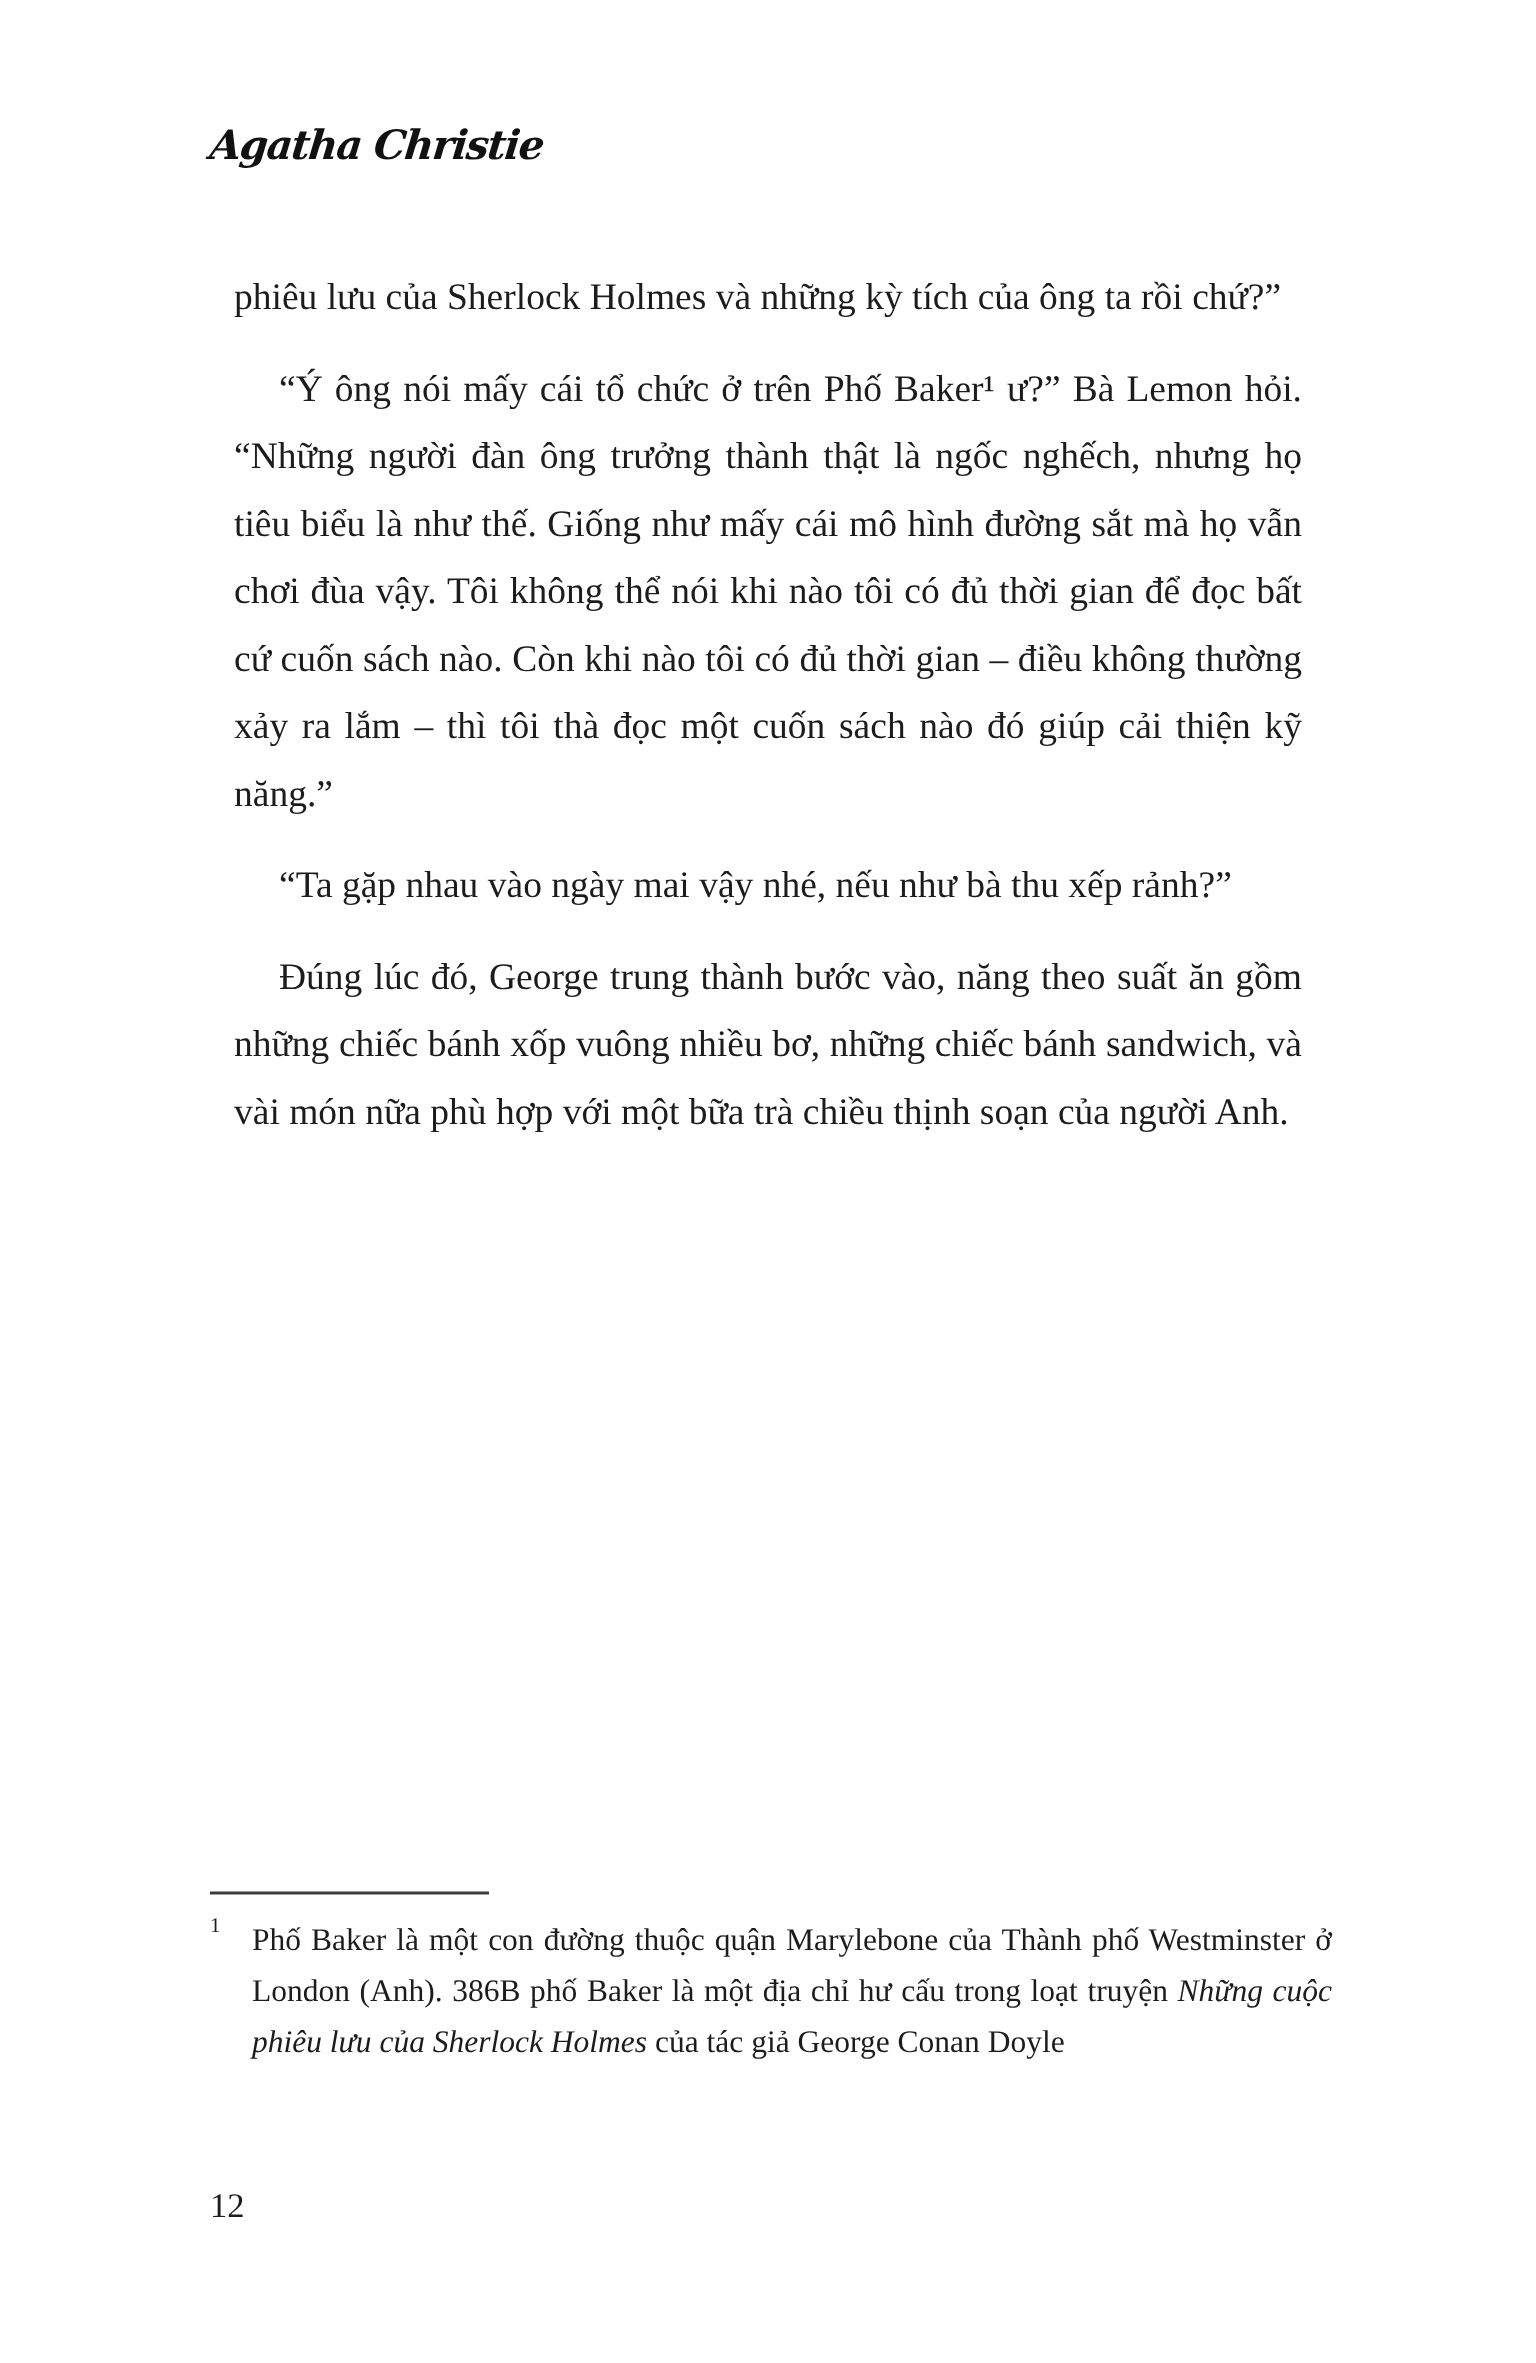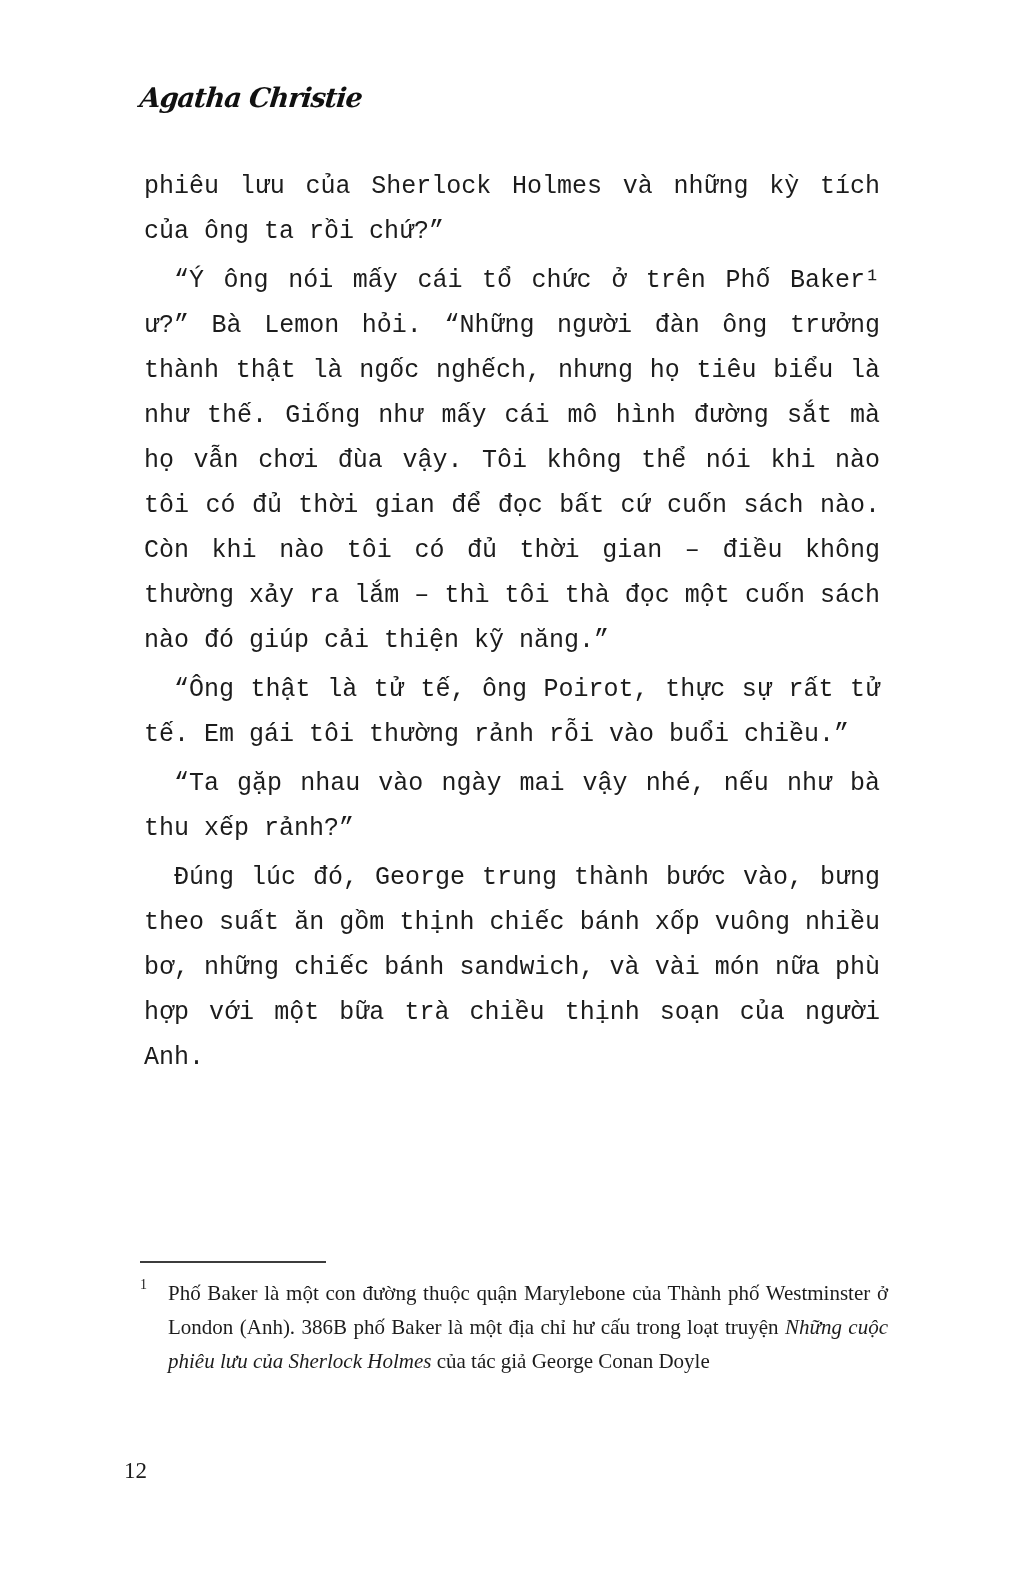--- a/index.html
+++ b/index.html
@@ -32,23 +32,22 @@
   .content {
     position: absolute;
     top: 160px;
     left: 140px;
     width: 744px;
     font-size: 25px;
     line-height: 45px;
     text-align: justify;
   }
   .content p {
-    margin: 4px;
+    margin: 16px;
     padding: 0;
-    font-family: Liberation Mono, monospace;
   }
   .content p.indent {
     text-indent: 30px;
   }
   .footnote-rule {
     position: absolute;
     top: 1261px;
     left: 140px;
     width: 186px;
     height: 0;
@@ -71,38 +70,37 @@
     top: 2px;
     font-size: 14px;
     line-height: 14px;
   }
   .footnote em {
     font-style: italic;
   }
   .page-number {
     position: absolute;
     top: 1458px;
-    left: 124px;
+    left: 140px;
     font-size: 23px;
     color: #1c1c1c;
   }
 </style>
 </head>
 <body>
 
 <div class="page">
 
   <div class="logo">Agatha Christie</div>
 
   <div class="content">
       <p class="">phiêu lưu của Sherlock Holmes và những kỳ tích của ông ta rồi chứ?”</p>
       <p class="indent">“Ý ông nói mấy cái tổ chức ở trên Phố Baker¹ ư?” Bà Lemon hỏi. “Những người đàn ông trưởng thành thật là ngốc nghếch, nhưng họ tiêu biểu là như thế. Giống như mấy cái mô hình đường sắt mà họ vẫn chơi đùa vậy. Tôi không thể nói khi nào tôi có đủ thời gian để đọc bất cứ cuốn sách nào. Còn khi nào tôi có đủ thời gian – điều không thường xảy ra lắm – thì tôi thà đọc một cuốn sách nào đó giúp cải thiện kỹ năng.”</p>
-      <p class="indent">“Ông thật là tử tế, ông Poirot, thực sự rất tử tế. Em gái tôi thường rảnh rỗi vào buổi chiều.”</p>
       <p class="indent">“Ta gặp nhau vào ngày mai vậy nhé, nếu như bà thu xếp rảnh?”</p>
-      <p class="indent">Đúng lúc đó, George trung thành bước vào, bưng theo suất ăn gồm thịnh chiếc bánh xốp vuông nhiều bơ, những chiếc bánh sandwich, và vài món nữa phù hợp với một bữa trà chiều thịnh soạn của người Anh.</p>
+      <p class="indent">Đúng lúc đó, George trung thành bước vào, năng theo suất ăn gồm những chiếc bánh xốp vuông nhiều bơ, những chiếc bánh sandwich, và vài món nữa phù hợp với một bữa trà chiều thịnh soạn của người Anh.</p>
     </div>
 
   <div class="footnote-rule"></div>
 
   <div class="footnote">
     <span class="fn-marker">1</span>
     <span class="fn-text"><span>Phố Baker là một con đường thuộc quận Marylebone của Thành phố Westminster ở London (Anh). 386B phố Baker là một địa chỉ hư cấu trong loạt truyện </span><em>Những cuộc phiêu lưu của Sherlock Holmes</em><span> của tác giả George Conan Doyle</span></span>
   </div>
 
   <div class="page-number">12</div>

